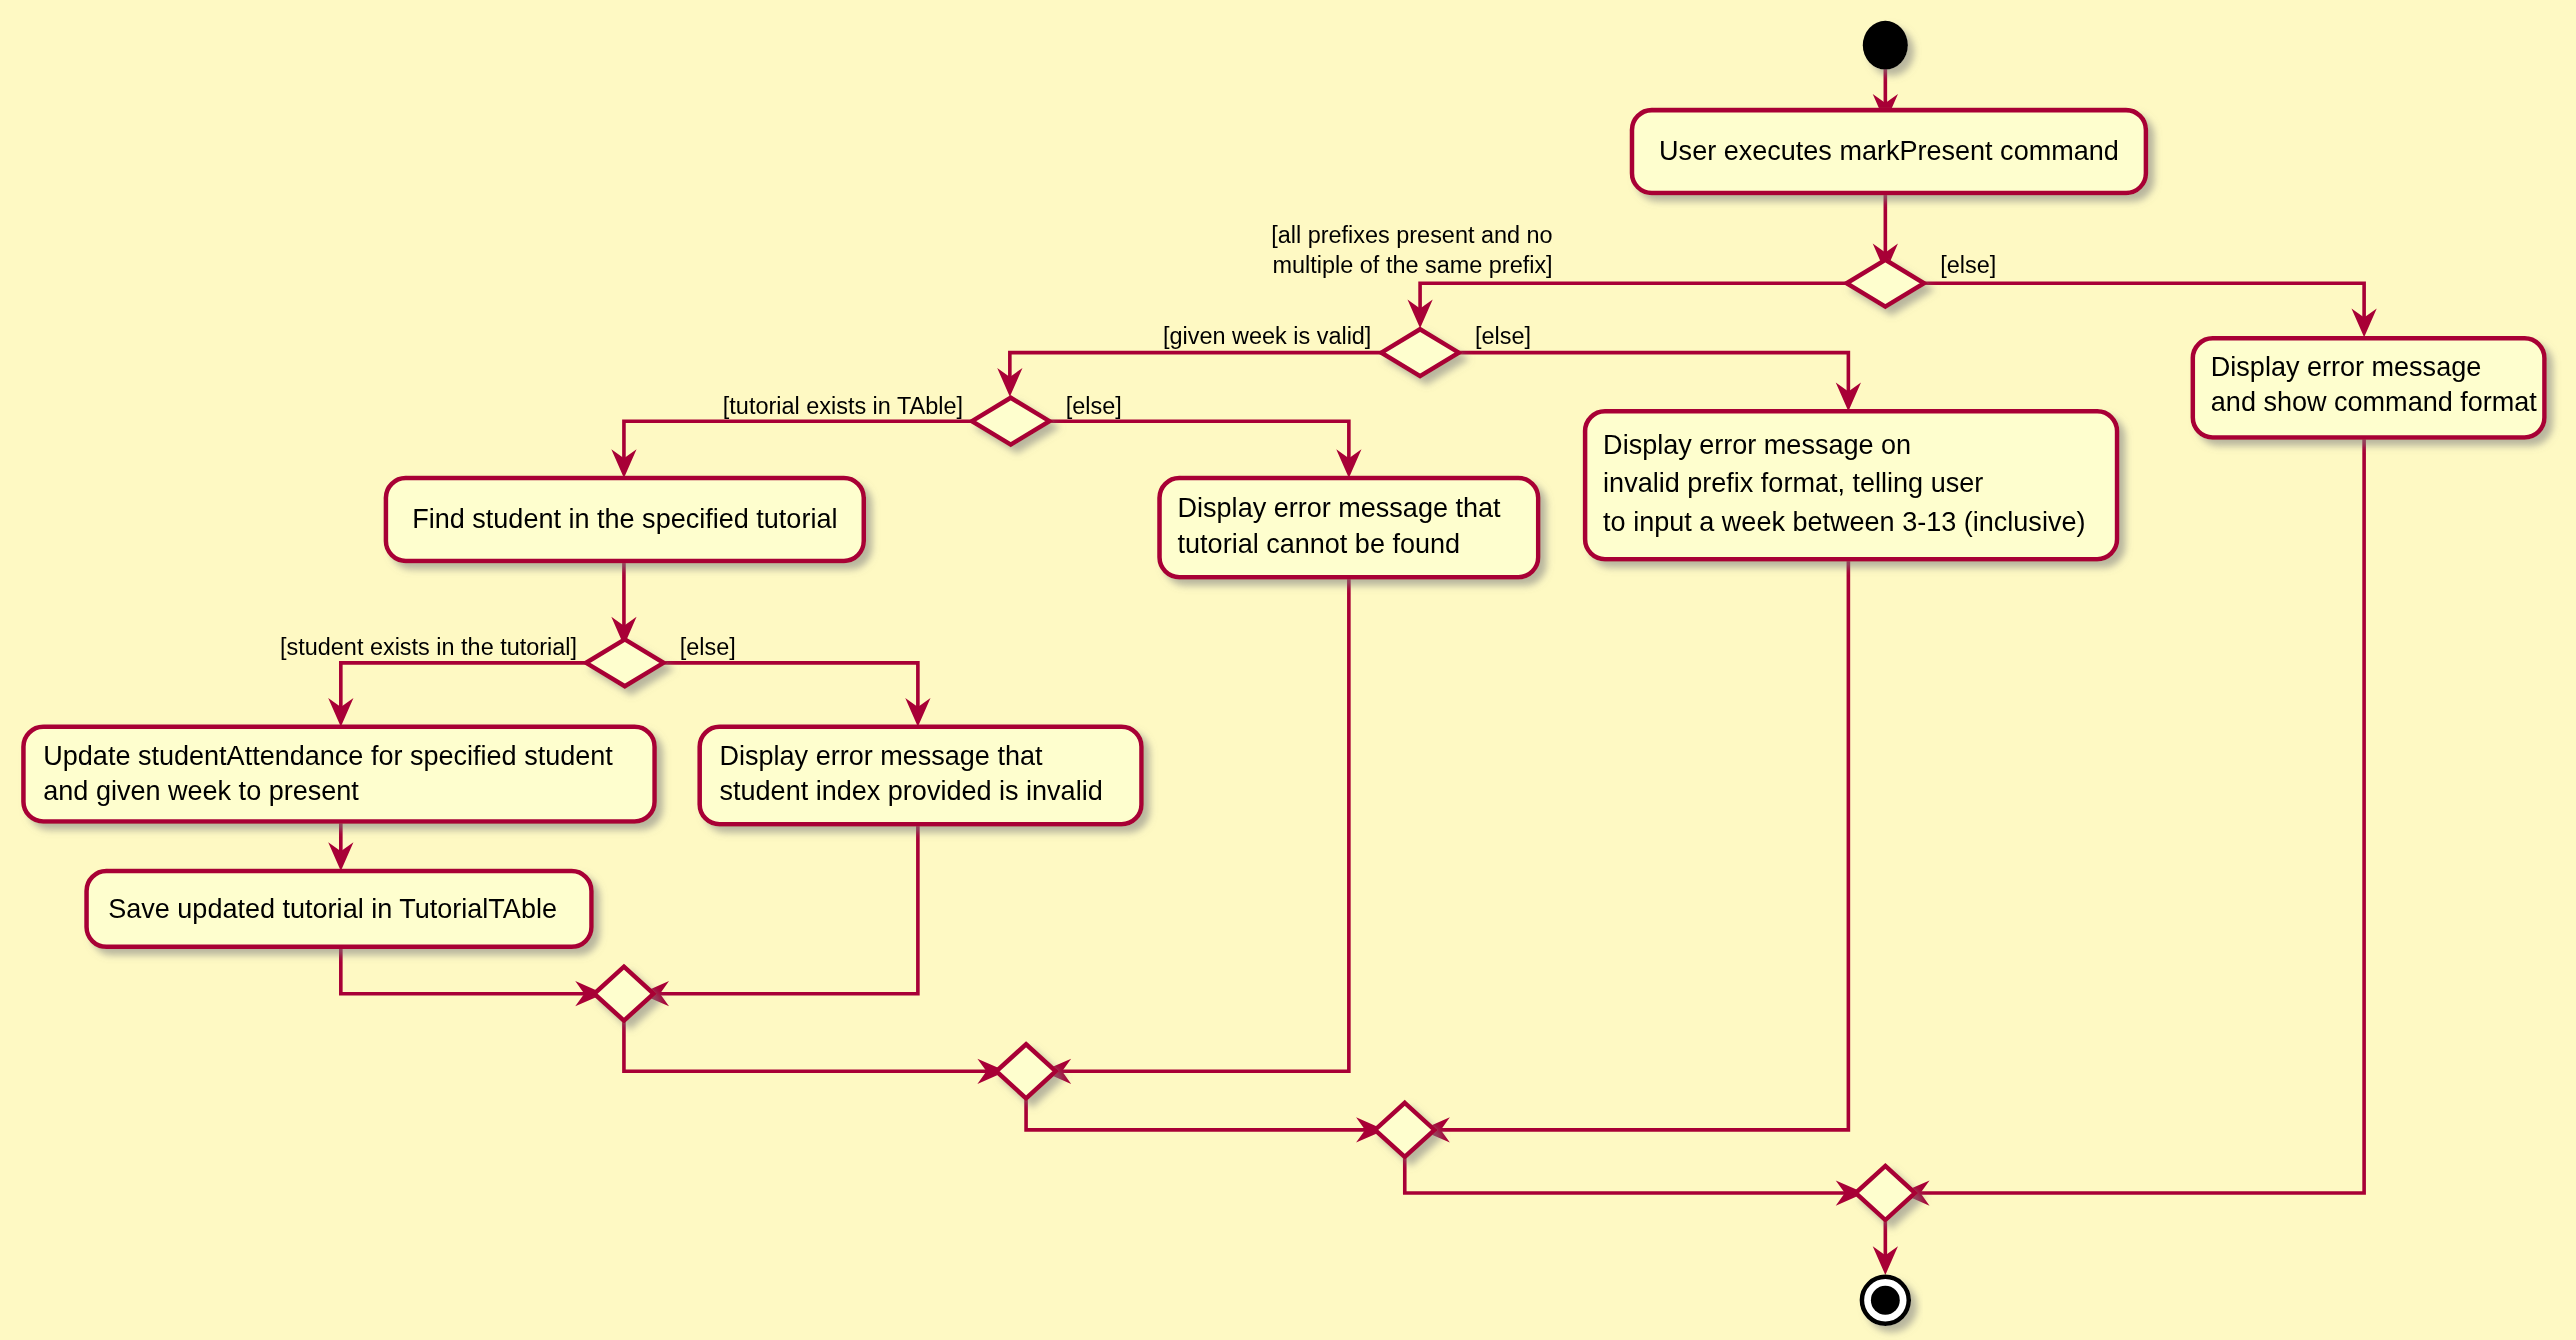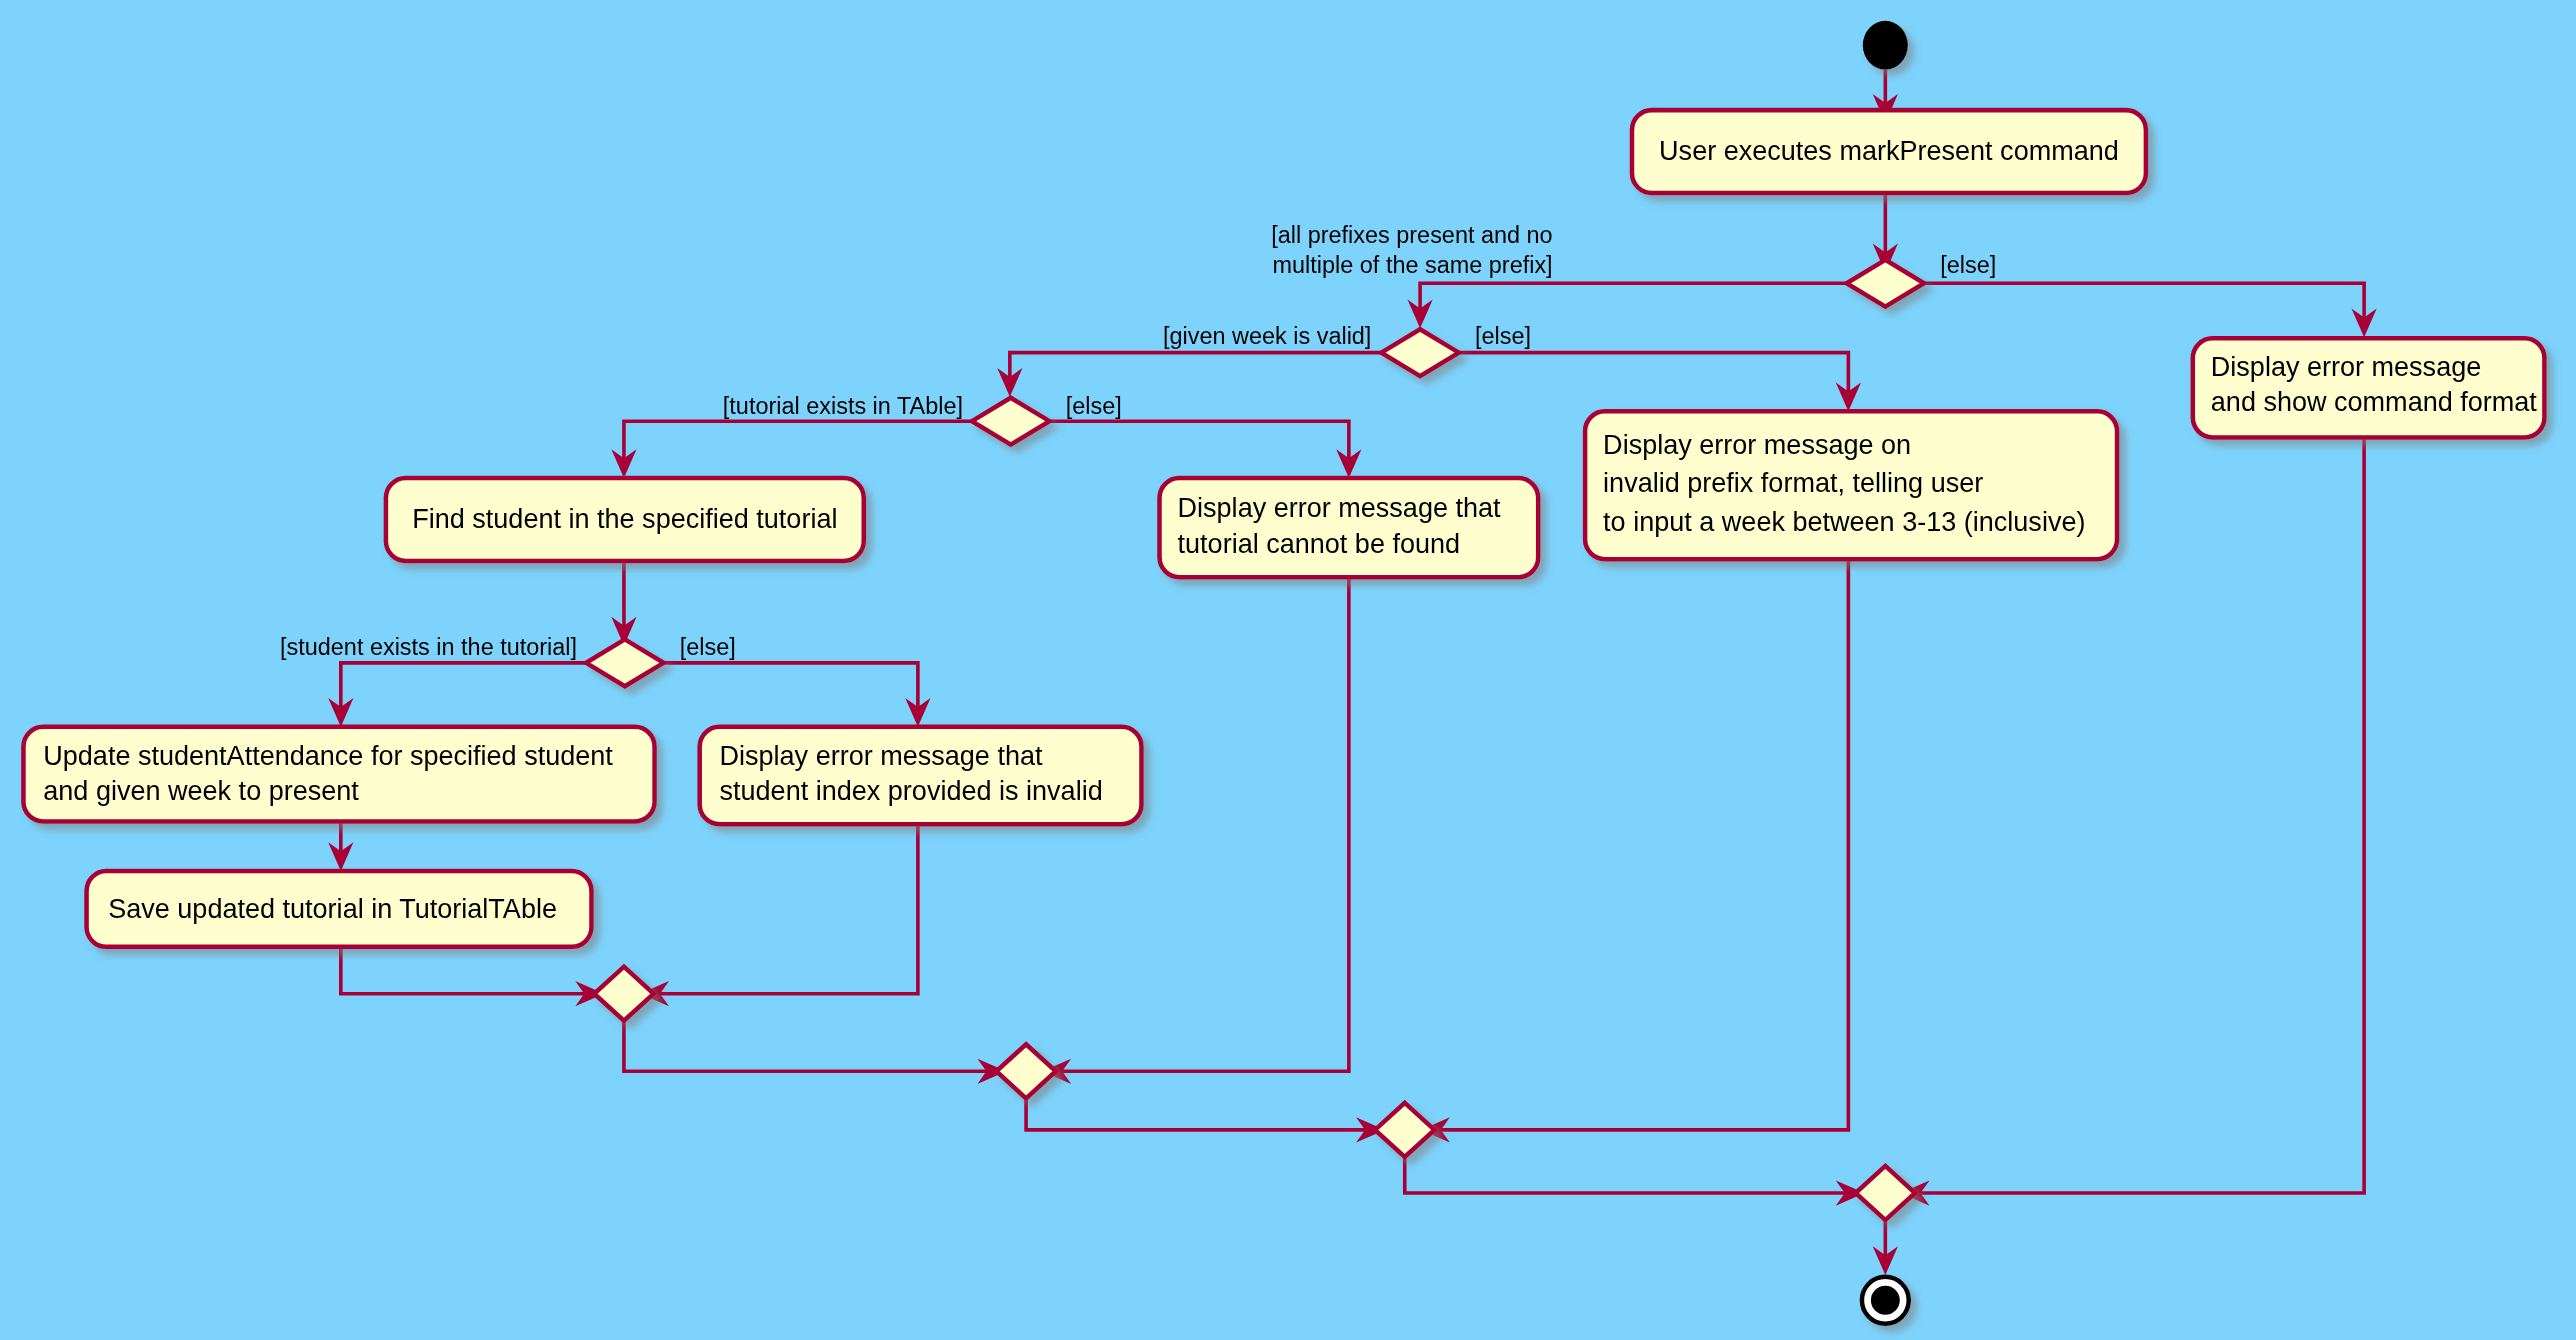--- a/index.html
+++ b/index.html
@@ -11,21 +11,21 @@
   body {
     width: 2576px;
     height: 1341px;
     font-family: "Liberation Sans", sans-serif;
     overflow: hidden;
   }
   #diagram-root {
     position: relative;
     width: 2576px;
     height: 1341px;
-    background: #7dd3fc;
+    background: #fef9c3;
   }
   svg.canvas {
     display: block;
     width: 2576px;
     height: 1341px;
   }
   .act-label {
     font-family: "Liberation Sans", sans-serif;
     font-size: 30px;
     fill: #000000;

